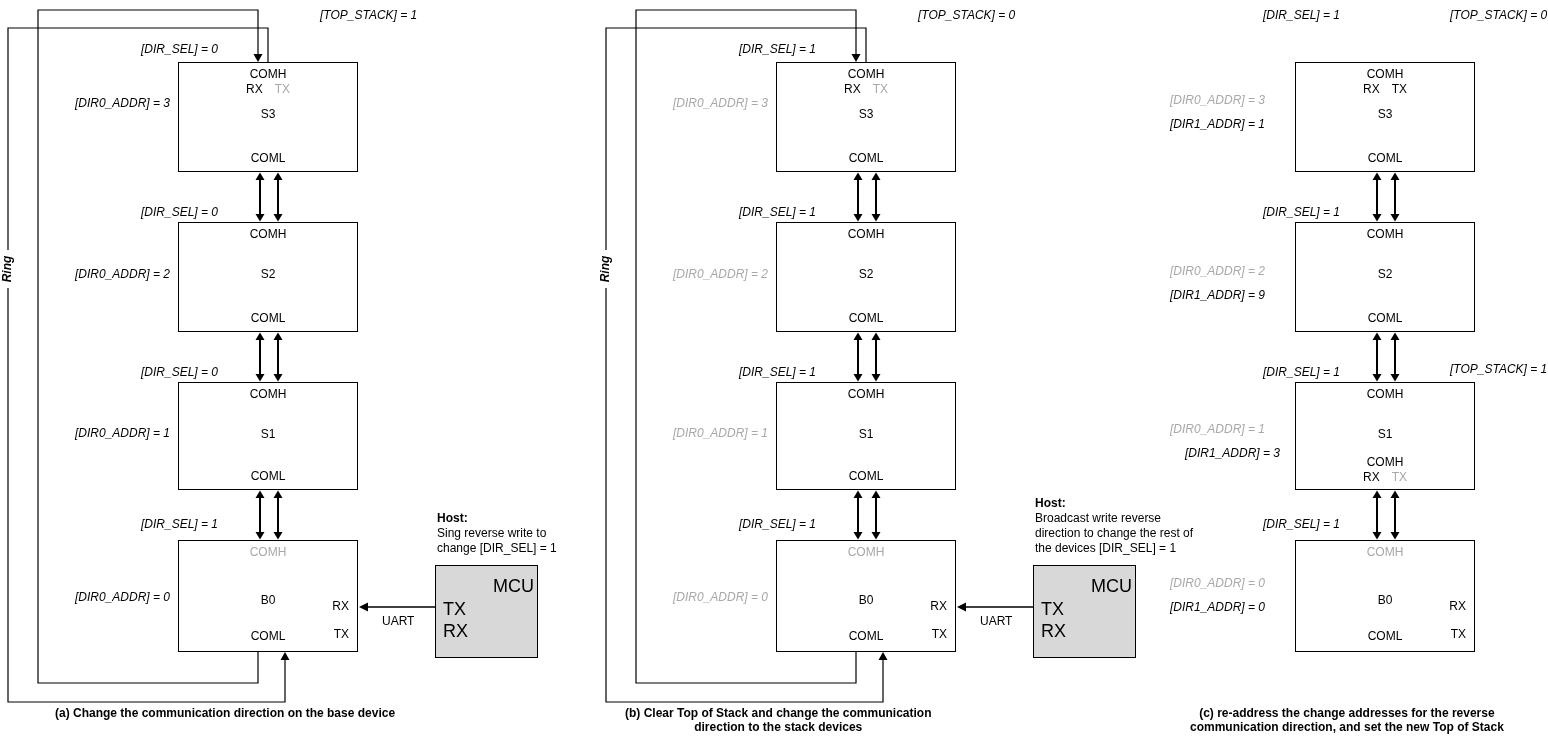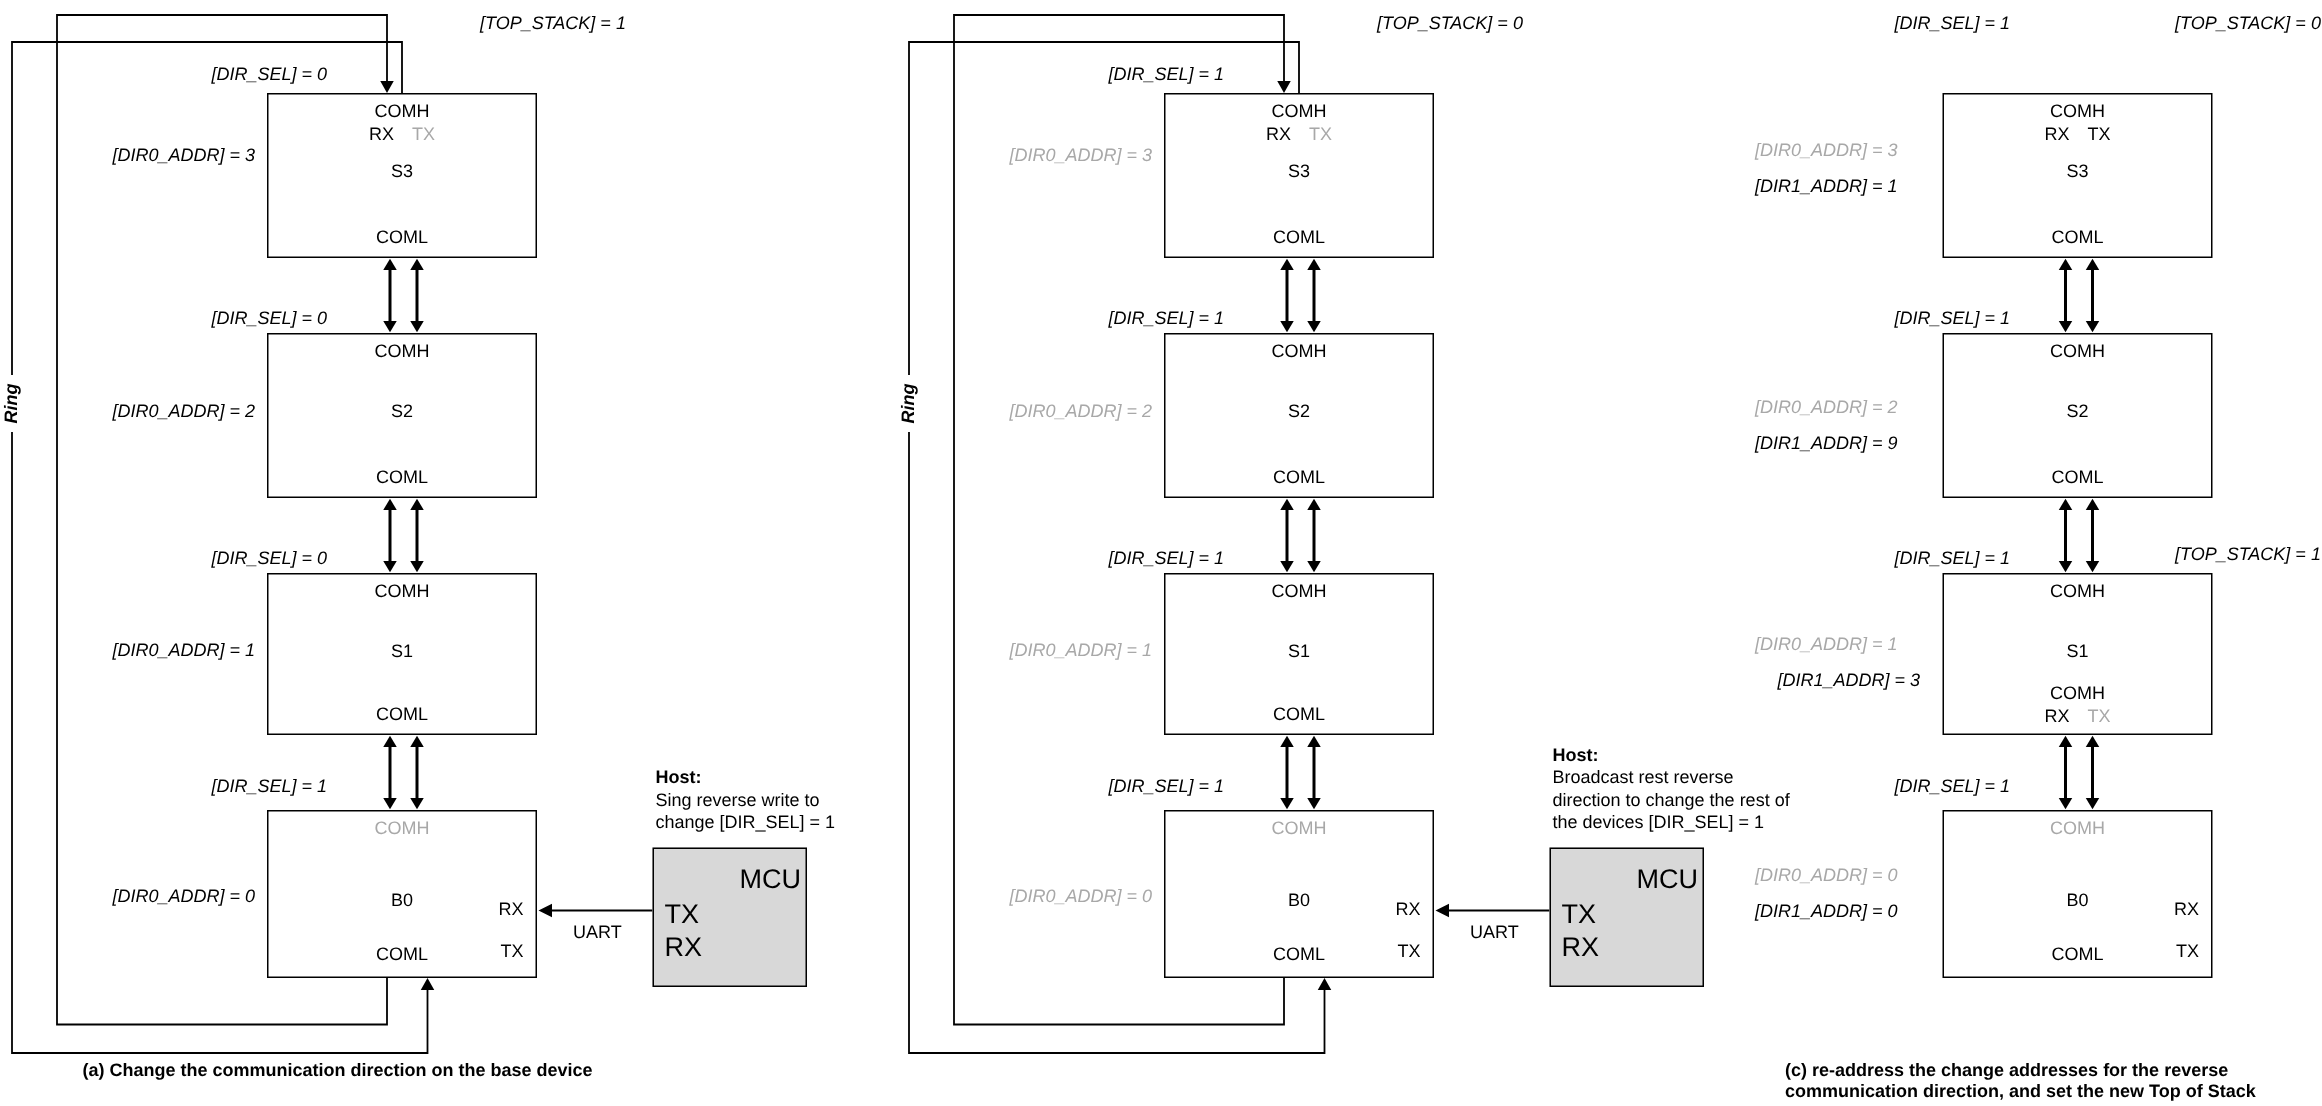--- a/index.html
+++ b/index.html
@@ -26,21 +26,21 @@
     transform:rotate(-90deg); background:#ffffff; line-height:14px;
   }
 
   .mcu { position:absolute; left:435px; top:565px; width:103px; height:93px;
          background:#d8d8d8; border:1.5px solid #000; }
   .mcu div { position:absolute; font-size:18px; white-space:nowrap; }
 
   .plain { position:absolute; font-size:12px; white-space:nowrap; }
   .host { position:absolute; left:437px; font-size:12px; line-height:15px; white-space:nowrap; }
   .host .ht { font-weight:bold; }
-  .cap { position:absolute; font-size:12px; font-weight:bold; line-height:14px; white-space:nowrap; }
+  .cap { position:absolute; font-size:12px; font-weight:bold; line-height:14px; white-space:nowrap;text-align:center; }
 </style>
 </head>
 <body>
 
 <svg width="0" height="0" style="position:absolute">
   <defs>
     <g id="dblarrow">
       <line x1="0" y1="7" x2="0" y2="43" stroke="#000" stroke-width="2"></line>
       <polygon points="-4.5,8 4.5,8 0,0.5" fill="#000"></polygon>
       <polygon points="-4.5,42 4.5,42 0,49.5" fill="#000"></polygon>
@@ -191,32 +191,36 @@
     <div class="box" style="top:540px;height:112px">
       <div class="ctext dim" style="top:4px">COMH</div>
       <div class="ctext" style="top:52px">B0</div>
       <div class="side" style="top:58px">RX</div>
       <div class="side" style="top:86px">TX</div>
       <div class="ctext" style="bottom:8px">COML</div>
     </div>
 
     <div class="host" style="top:496px">
       <div class="ht">Host:</div>
-      <div>Broadcast rest reverse</div>
+      <div>Broadcast write reverse</div>
       <div>direction to change the rest of</div>
       <div>the devices [DIR_SEL] = 1</div>
     </div>
 
     <div class="mcu">
       <div style="left:57px;top:10px">MCU</div>
       <div style="left:7px;top:33px">TX</div>
       <div style="left:7px;top:55px">RX</div>
     </div>
     <div class="plain" style="left:382px;top:614px">UART</div>
 
+    <div class="cap" style="left:27px;top:706px">
+      <div>(b) Clear Top of Stack and change the communication</div>
+      <div>direction to the stack devices</div>
+    </div>
   </section>
 
   <section class="panel" style="left:1117px;width:431px">
     <svg class="wiring" width="431" height="737">
       <g>
         <use href="#dblarrow" x="260" y="172"></use>
           <use href="#dblarrow" x="278" y="172"></use>
         <use href="#dblarrow" x="260" y="332"></use>
           <use href="#dblarrow" x="278" y="332"></use>
         <use href="#dblarrow" x="260" y="490"></use>

